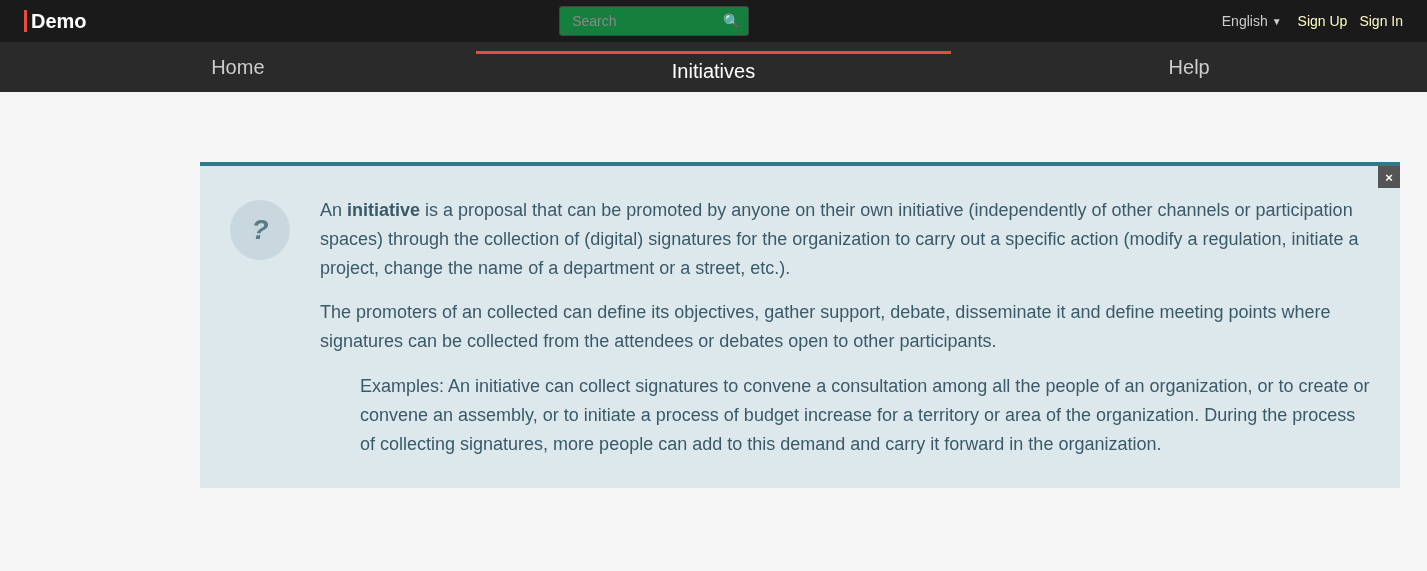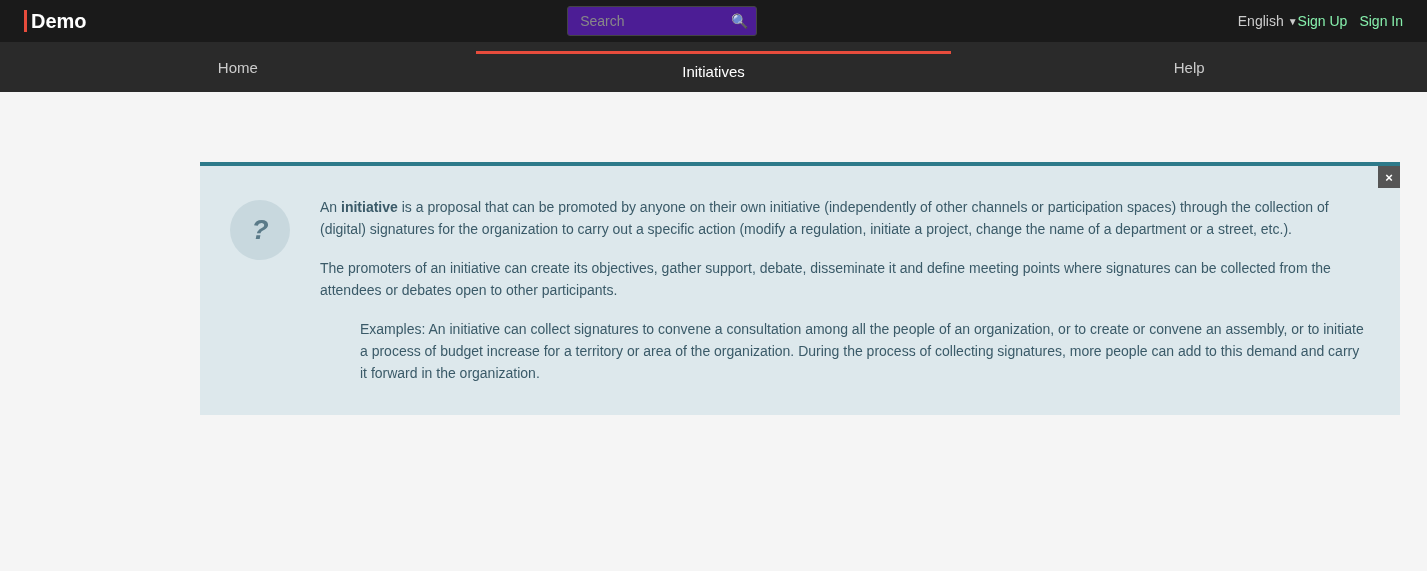--- a/index.html
+++ b/index.html
@@ -31,21 +31,21 @@
     .search-area {
       display: flex;
       align-items: center;
     }
     .search-wrapper {
       position: relative;
       display: flex;
       align-items: center;
     }
     .search-input {
-      background: #4c1d95;
+      background: #15803d;
       border: 1px solid #444;
       border-radius: 3px;
       color: #ccc;
       padding: 6px 36px 6px 12px;
       font-size: 14px;
       width: 190px;
       outline: none;
     }
     .search-input::placeholder { color: #888; }
     .search-icon-btn {
@@ -53,61 +53,61 @@
       right: 8px;
       background: none;
       border: none;
       cursor: pointer;
       color: #888;
       font-size: 14px;
     }
     .right-controls {
       display: flex;
       align-items: center;
-      gap: 0;
+      gap: 16px;
     }
     .lang-selector {
       display: flex;
       align-items: center;
       color: #ccc;
       font-size: 14px;
       cursor: pointer;
       gap: 4px;
     }
     .lang-arrow {
       font-size: 10px;
       color: #ccc;
     }
     .auth-links {
       display: flex;
       align-items: center;
       gap: 12px;
     }
     .auth-link {
-      color: #86efac;
+      color: #fef9c3;
       font-size: 14px;
       cursor: pointer;
       text-decoration: none;
       font-weight: 500;
     }
 
     
     .nav-bar {
       background: #2a2a2a;
       height: 50px;
       display: flex;
       align-items: stretch;
     }
     .nav-item {
       flex: 1;
       display: flex;
       align-items: center;
       justify-content: center;
       color: #ccc;
-      font-size: 15px;
+      font-size: 20px;
       cursor: pointer;
       position: relative;
       text-decoration: none;
     }
     .nav-item.active {
       color: #fff;
       margin-top: 9px;
     }
     .nav-item.active::after {
       content: '';
@@ -168,21 +168,21 @@
       font-size: 28px;
       color: #5a7a88;
       font-weight: bold;
       font-style: italic;
       margin-top: 4px;
     }
 
     .info-text {
       flex: 1;
       color: #3a5a68;
-      font-size: 14px;
+      font-size: 18px;
       line-height: 1.6;
     }
 
     .info-text p {
       margin-bottom: 16px;
     }
 
     .info-text p:last-child {
       margin-bottom: 0;
       margin-left: 40px;
@@ -240,21 +240,21 @@
 
       <div class="question-icon">
         <span>?</span>
       </div>
 
       <div class="info-text">
         <p>
           An <strong>initiative</strong> is a proposal that can be promoted by anyone on their own initiative (independently of other channels or participation spaces) through the collection of (digital) signatures for the organization to carry out a specific action (modify a regulation, initiate a project, change the name of a department or a street, etc.).
         </p>
         <p>
-          The promoters of an initiative can create its objectives, gather support, debate, disseminate it and define meeting points where signatures can be collected from the attendees or debates open to other participants.
+          The promoters of an collected can define its objectives, gather support, debate, disseminate it and define meeting points where signatures can be collected from the attendees or debates open to other participants.
         </p>
         <p>
           Examples: An initiative can collect signatures to convene a consultation among all the people of an organization, or to create or convene an assembly, or to initiate a process of budget increase for a territory or area of the organization. During the process of collecting signatures, more people can add to this demand and carry it forward in the organization.
         </p>
       </div>
     </div>
   </div>
 </div>
 
 </body></html>

